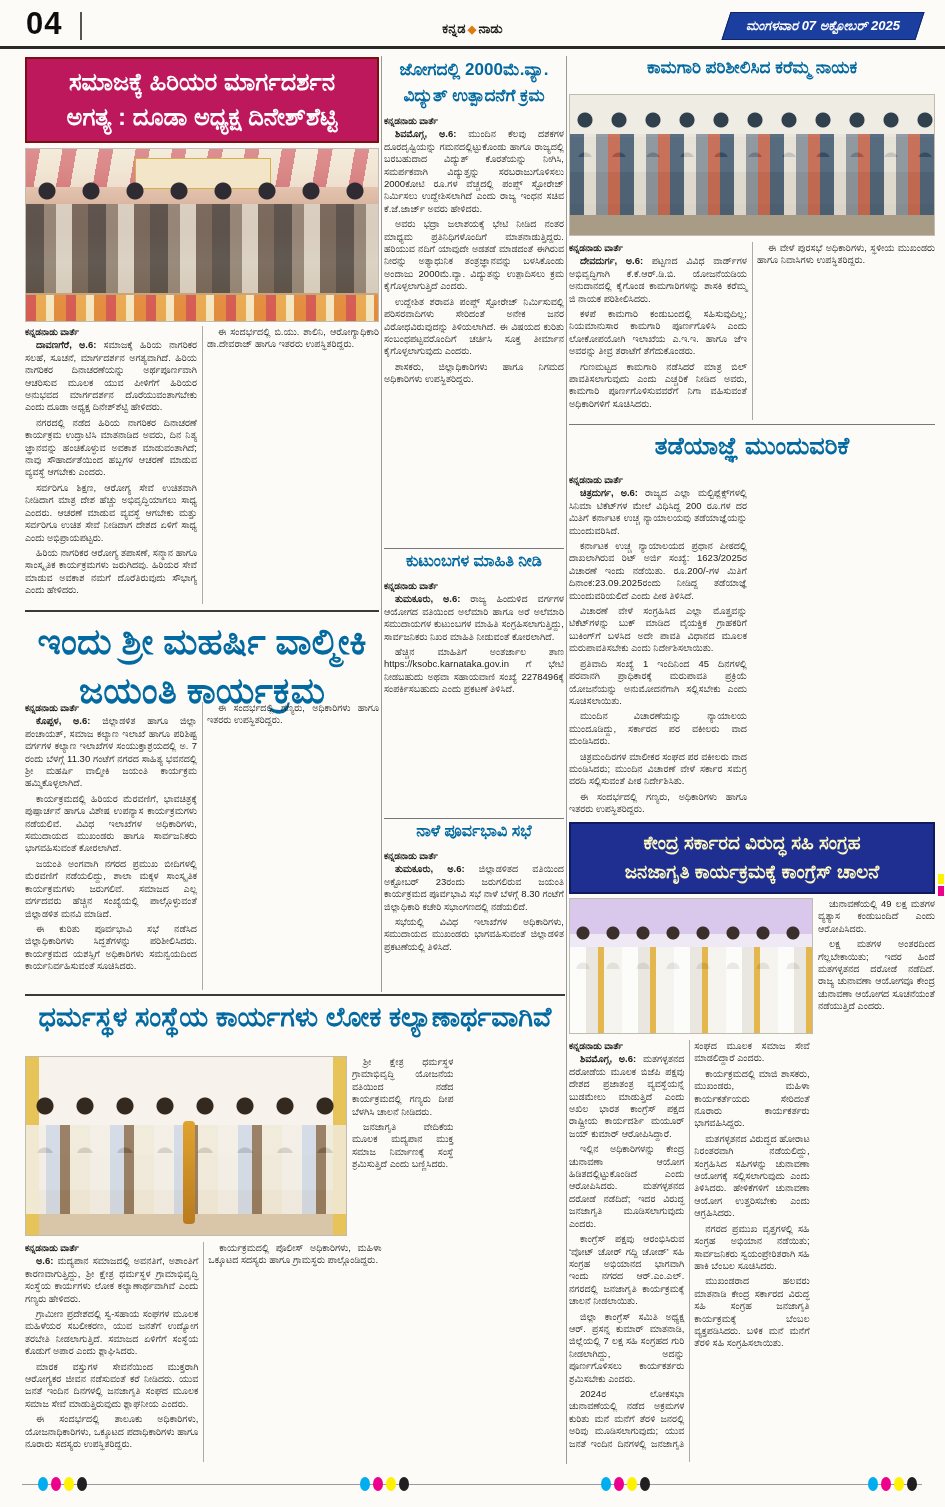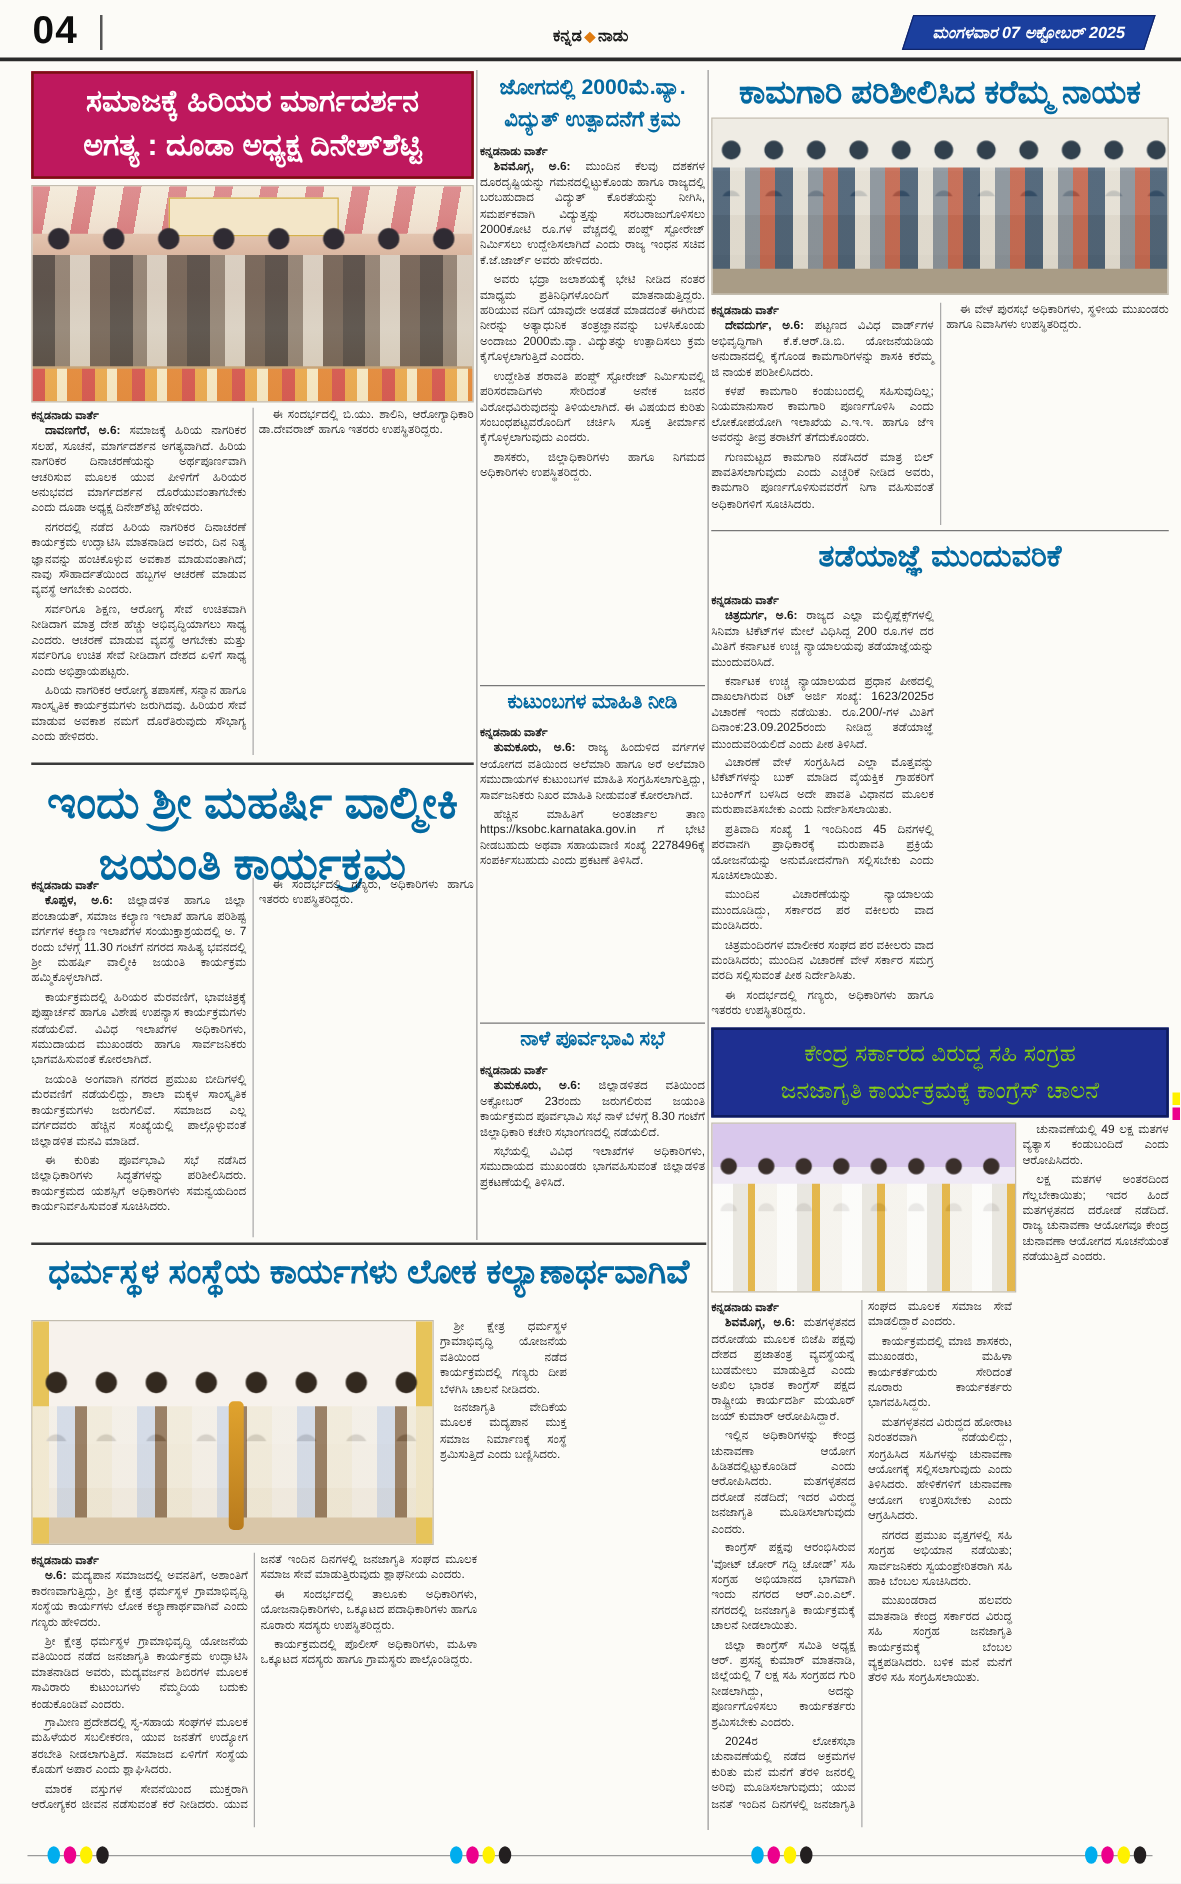--- a/index.html
+++ b/index.html
@@ -25,21 +25,21 @@
   .dl{font-weight:bold;}
   .cols2{column-count:2;column-gap:10px;column-rule:1px solid #aaa;column-fill:auto;}
   .cols3{column-count:3;column-gap:10px;column-rule:1px solid #aaa;column-fill:auto;}
   .bighead{font-weight:bold;text-align:center;color:#0369a1;}
   
   .red-head{position:absolute;left:25px;top:57px;width:354px;height:86px;background:#be185d;border:2px solid #7c0f12;
             display:flex;flex-direction:column;align-items:center;justify-content:center;box-sizing:border-box;}
   .red-head div{color:#fff;font-weight:bold;font-size:24px;line-height:1.45;white-space:nowrap;}
   .blue-head{position:absolute;left:569px;top:822px;width:366px;height:72px;background:#1e2f91;border:2px solid #0e1b5e;
              display:flex;flex-direction:column;align-items:center;justify-content:center;box-sizing:border-box;}
-  .blue-head div{color:#84cc16;font-weight:normal;font-size:18.5px;line-height:1.55;white-space:nowrap;}
+  .blue-head div{color:#fef9c3;font-weight:bold;font-size:18.5px;line-height:1.55;white-space:nowrap;}
   
   .photo{position:absolute;overflow:hidden;border:1px solid #c2bcae;box-sizing:border-box;}
   .photo .lay{position:absolute;left:0;right:0;}
   #photo1{left:25px;top:148px;width:354px;height:174px;
           background:linear-gradient(180deg,#f2e7d4 0%,#ecd9c0 12%,#e3c4af 22%,#d9b49e 34%,#cfa88e 48%,#e5d3b8 66%,#caa87c 82%,#b98f62 100%);}
   #ph1-banner{top:5%;left:31%;width:38%;height:17%;background:#f3e6c8;border:1px solid #d4b04a;}
   #ph1-drapes{top:0;height:22%;background:repeating-linear-gradient(100deg,rgba(205,70,90,.55) 0 14px,rgba(245,238,225,.6) 14px 36px);}
   #ph1-bodies{top:32%;height:52%;opacity:.85;
           background:repeating-linear-gradient(90deg,#4a4440 0 18px,#8c7f72 18px 30px,#dad3c7 30px 46px,#6b5d52 46px 62px);}
   #ph1-heads{top:16%;height:30%;background-image:radial-gradient(circle at 21px 14px,#2f2b33 0 8px,rgba(0,0,0,0) 9px);background-size:44px 50px;}
@@ -139,21 +139,21 @@
   </div>
 
   <div class="hline thin" style="left:384px;top:818px;width:180px;"></div>
   <div class="abs bighead" style="left:384px;top:822px;width:180px;height:24px;font-size:16px;">ನಾಳೆ ಪೂರ್ವಭಾವಿ ಸಭೆ</div>
   <div class="abs body" style="left:384px;top:850px;width:180px;height:140px;">
     <span class="agency">ಕನ್ನಡನಾಡು ವಾರ್ತೆ</span>
     <p><b class="dl">ತುಮಕೂರು, ಅ.6:</b> <span>ಜಿಲ್ಲಾಡಳಿತದ ವತಿಯಿಂದ ಅಕ್ಟೋಬರ್ 23ರಂದು ಜರುಗಲಿರುವ ಜಯಂತಿ ಕಾರ್ಯಕ್ರಮದ ಪೂರ್ವಭಾವಿ ಸಭೆ ನಾಳೆ ಬೆಳಗ್ಗೆ 8.30 ಗಂಟೆಗೆ ಜಿಲ್ಲಾಧಿಕಾರಿ ಕಚೇರಿ ಸಭಾಂಗಣದಲ್ಲಿ ನಡೆಯಲಿದೆ.</span></p>
     <p>ಸಭೆಯಲ್ಲಿ ವಿವಿಧ ಇಲಾಖೆಗಳ ಅಧಿಕಾರಿಗಳು, ಸಮುದಾಯದ ಮುಖಂಡರು ಭಾಗವಹಿಸುವಂತೆ ಜಿಲ್ಲಾಡಳಿತ ಪ್ರಕಟಣೆಯಲ್ಲಿ ತಿಳಿಸಿದೆ.</p>
   </div>
 
-  <div class="abs bighead" style="left:569px;top:58px;width:366px;height:32px;font-size:26px;">ಕಾಮಗಾರಿ ಪರಿಶೀಲಿಸಿದ ಕರೆಮ್ಮ ನಾಯಕ</div>
+  <div class="abs bighead" style="left:569px;top:58px;width:366px;height:32px;font-size:17px;">ಕಾಮಗಾರಿ ಪರಿಶೀಲಿಸಿದ ಕರೆಮ್ಮ ನಾಯಕ</div>
   <div class="photo" id="photo2">
     <div class="lay" id="ph2-heads"></div>
     <div class="lay" id="ph2-bodies"></div>
   </div>
   <div class="abs body cols2" style="left:569px;top:242px;width:366px;height:178px;">
     <span class="agency">ಕನ್ನಡನಾಡು ವಾರ್ತೆ</span>
     <p><b class="dl">ದೇವದುರ್ಗ, ಅ.6:</b> <span>ಪಟ್ಟಣದ ವಿವಿಧ ವಾರ್ಡ್‌ಗಳ ಅಭಿವೃದ್ಧಿಗಾಗಿ ಕೆ.ಕೆ.ಆರ್.ಡಿ.ಬಿ. ಯೋಜನೆಯಡಿಯ ಅನುದಾನದಲ್ಲಿ ಕೈಗೊಂಡ ಕಾಮಗಾರಿಗಳನ್ನು ಶಾಸಕಿ ಕರೆಮ್ಮ ಜಿ ನಾಯಕ ಪರಿಶೀಲಿಸಿದರು.</span></p>
     <p>ಕಳಪೆ ಕಾಮಗಾರಿ ಕಂಡುಬಂದಲ್ಲಿ ಸಹಿಸುವುದಿಲ್ಲ; ನಿಯಮಾನುಸಾರ ಕಾಮಗಾರಿ ಪೂರ್ಣಗೊಳಿಸಿ ಎಂದು ಲೋಕೋಪಯೋಗಿ ಇಲಾಖೆಯ ಎ.ಇ.ಇ. ಹಾಗೂ ಜೆಇ ಅವರನ್ನು ತೀವ್ರ ತರಾಟೆಗೆ ತೆಗೆದುಕೊಂಡರು.</p>
     <p>ಗುಣಮಟ್ಟದ ಕಾಮಗಾರಿ ನಡೆಸಿದರೆ ಮಾತ್ರ ಬಿಲ್ ಪಾವತಿಸಲಾಗುವುದು ಎಂದು ಎಚ್ಚರಿಕೆ ನೀಡಿದ ಅವರು, ಕಾಮಗಾರಿ ಪೂರ್ಣಗೊಳಿಸುವವರೆಗೆ ನಿಗಾ ವಹಿಸುವಂತೆ ಅಧಿಕಾರಿಗಳಿಗೆ ಸೂಚಿಸಿದರು.</p>
     <p>ಈ ವೇಳೆ ಪುರಸಭೆ ಅಧಿಕಾರಿಗಳು, ಸ್ಥಳೀಯ ಮುಖಂಡರು ಹಾಗೂ ನಿವಾಸಿಗಳು ಉಪಸ್ಥಿತರಿದ್ದರು.</p>
@@ -205,21 +205,20 @@
     <div class="lay" id="ph4-bodies"></div>
     <div id="ph4-lamp"></div>
   </div>
   <div class="abs body cols2" style="left:352px;top:1056px;width:213px;height:180px;">
     <p>ಶ್ರೀ ಕ್ಷೇತ್ರ ಧರ್ಮಸ್ಥಳ ಗ್ರಾಮಾಭಿವೃದ್ಧಿ ಯೋಜನೆಯ ವತಿಯಿಂದ ನಡೆದ ಕಾರ್ಯಕ್ರಮದಲ್ಲಿ ಗಣ್ಯರು ದೀಪ ಬೆಳಗಿಸಿ ಚಾಲನೆ ನೀಡಿದರು.</p>
     <p>ಜನಜಾಗೃತಿ ವೇದಿಕೆಯ ಮೂಲಕ ಮದ್ಯಪಾನ ಮುಕ್ತ ಸಮಾಜ ನಿರ್ಮಾಣಕ್ಕೆ ಸಂಸ್ಥೆ ಶ್ರಮಿಸುತ್ತಿದೆ ಎಂದು ಬಣ್ಣಿಸಿದರು.</p>
   </div>
   <div class="abs body cols3" style="left:25px;top:1242px;width:540px;height:220px;">
     <span class="agency">ಕನ್ನಡನಾಡು ವಾರ್ತೆ</span>
     <p><b class="dl">ಅ.6:</b> <span>ಮದ್ಯಪಾನ ಸಮಾಜದಲ್ಲಿ ಅವನತಿಗೆ, ಅಶಾಂತಿಗೆ ಕಾರಣವಾಗುತ್ತಿದ್ದು, ಶ್ರೀ ಕ್ಷೇತ್ರ ಧರ್ಮಸ್ಥಳ ಗ್ರಾಮಾಭಿವೃದ್ಧಿ ಸಂಸ್ಥೆಯ ಕಾರ್ಯಗಳು ಲೋಕ ಕಲ್ಯಾಣಾರ್ಥವಾಗಿವೆ ಎಂದು ಗಣ್ಯರು ಹೇಳಿದರು.</span></p>
-    <p>ಶ್ರೀ ಕ್ಷೇತ್ರ ಧರ್ಮಸ್ಥಳ ಗ್ರಾಮಾಭಿವೃದ್ಧಿ ಯೋಜನೆಯ ವತಿಯಿಂದ ನಡೆದ ಜನಜಾಗೃತಿ ಕಾರ್ಯಕ್ರಮ ಉದ್ಘಾಟಿಸಿ ಮಾತನಾಡಿದ ಅವರು, ಮದ್ಯವರ್ಜನ ಶಿಬಿರಗಳ ಮೂಲಕ ಸಾವಿರಾರು ಕುಟುಂಬಗಳು ನೆಮ್ಮದಿಯ ಬದುಕು ಕಂಡುಕೊಂಡಿವೆ ಎಂದರು.</p>
     <p>ಗ್ರಾಮೀಣ ಪ್ರದೇಶದಲ್ಲಿ ಸ್ವ-ಸಹಾಯ ಸಂಘಗಳ ಮೂಲಕ ಮಹಿಳೆಯರ ಸಬಲೀಕರಣ, ಯುವ ಜನತೆಗೆ ಉದ್ಯೋಗ ತರಬೇತಿ ನೀಡಲಾಗುತ್ತಿದೆ. ಸಮಾಜದ ಏಳಿಗೆಗೆ ಸಂಸ್ಥೆಯ ಕೊಡುಗೆ ಅಪಾರ ಎಂದು ಶ್ಲಾಘಿಸಿದರು.</p>
     <p>ಮಾರಕ ವಸ್ತುಗಳ ಸೇವನೆಯಿಂದ ಮುಕ್ತರಾಗಿ ಆರೋಗ್ಯಕರ ಜೀವನ ನಡೆಸುವಂತೆ ಕರೆ ನೀಡಿದರು. ಯುವ ಜನತೆ ಇಂದಿನ ದಿನಗಳಲ್ಲಿ ಜನಜಾಗೃತಿ ಸಂಘದ ಮೂಲಕ ಸಮಾಜ ಸೇವೆ ಮಾಡುತ್ತಿರುವುದು ಶ್ಲಾಘನೀಯ ಎಂದರು.</p>
     <p>ಈ ಸಂದರ್ಭದಲ್ಲಿ ತಾಲೂಕು ಅಧಿಕಾರಿಗಳು, ಯೋಜನಾಧಿಕಾರಿಗಳು, ಒಕ್ಕೂಟದ ಪದಾಧಿಕಾರಿಗಳು ಹಾಗೂ ನೂರಾರು ಸದಸ್ಯರು ಉಪಸ್ಥಿತರಿದ್ದರು.</p>
     <p>ಕಾರ್ಯಕ್ರಮದಲ್ಲಿ ಪೊಲೀಸ್ ಅಧಿಕಾರಿಗಳು, ಮಹಿಳಾ ಒಕ್ಕೂಟದ ಸದಸ್ಯರು ಹಾಗೂ ಗ್ರಾಮಸ್ಥರು ಪಾಲ್ಗೊಂಡಿದ್ದರು.</p>
   </div>
 
   <div class="edge-mark" style="left:938px;top:874px;background:#fff100;"></div>
   <div class="edge-mark" style="left:938px;top:886px;background:#ec008c;"></div>
 
   <div class="f-line"></div>

